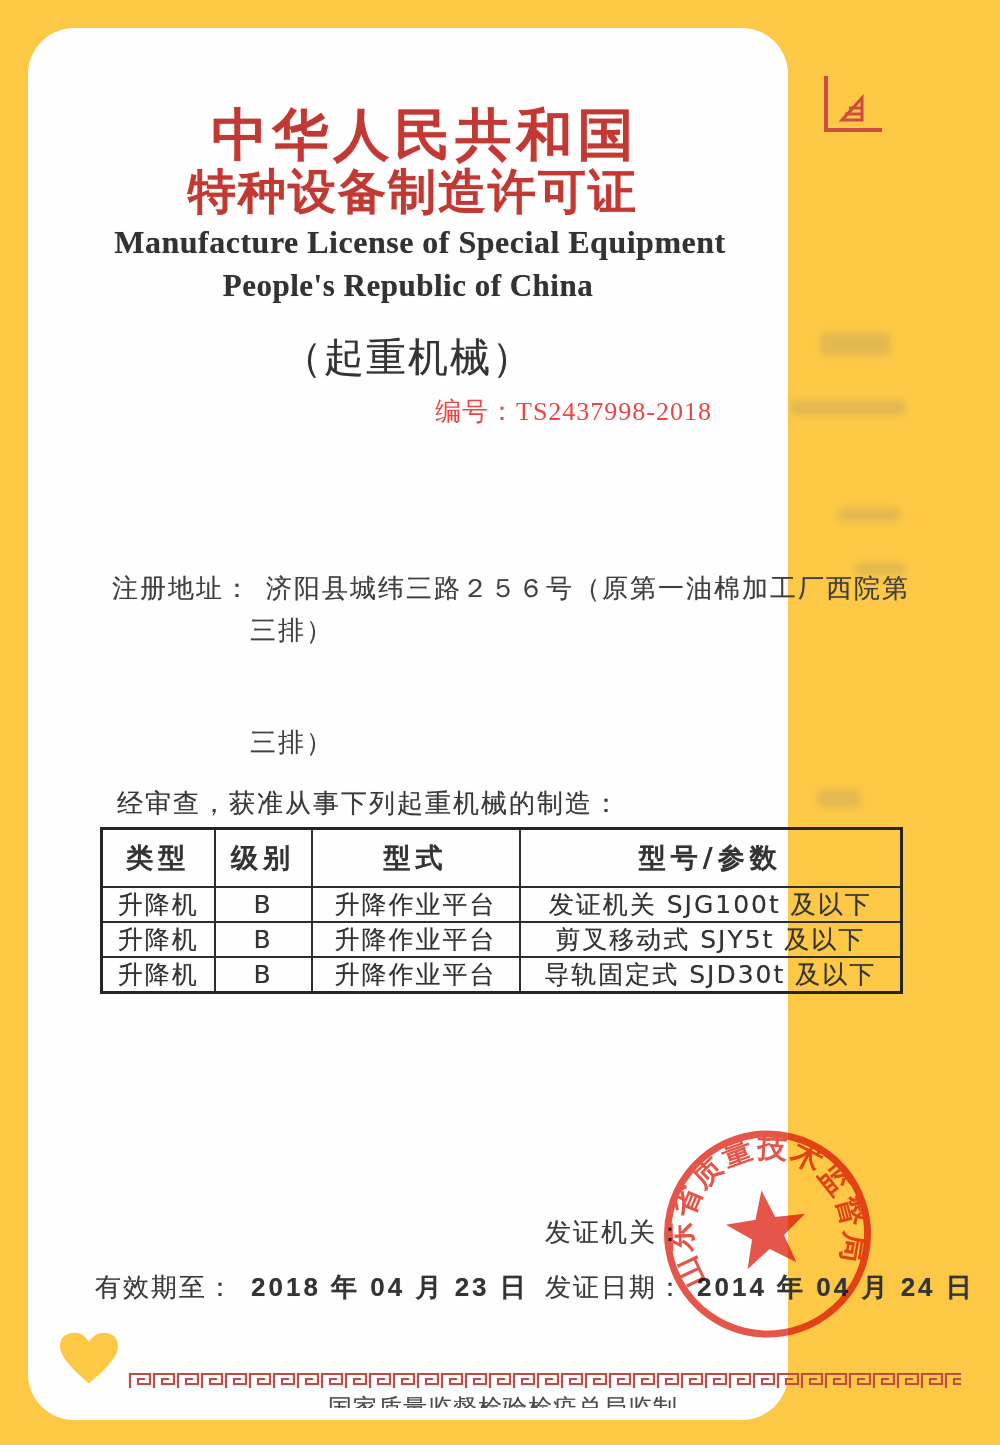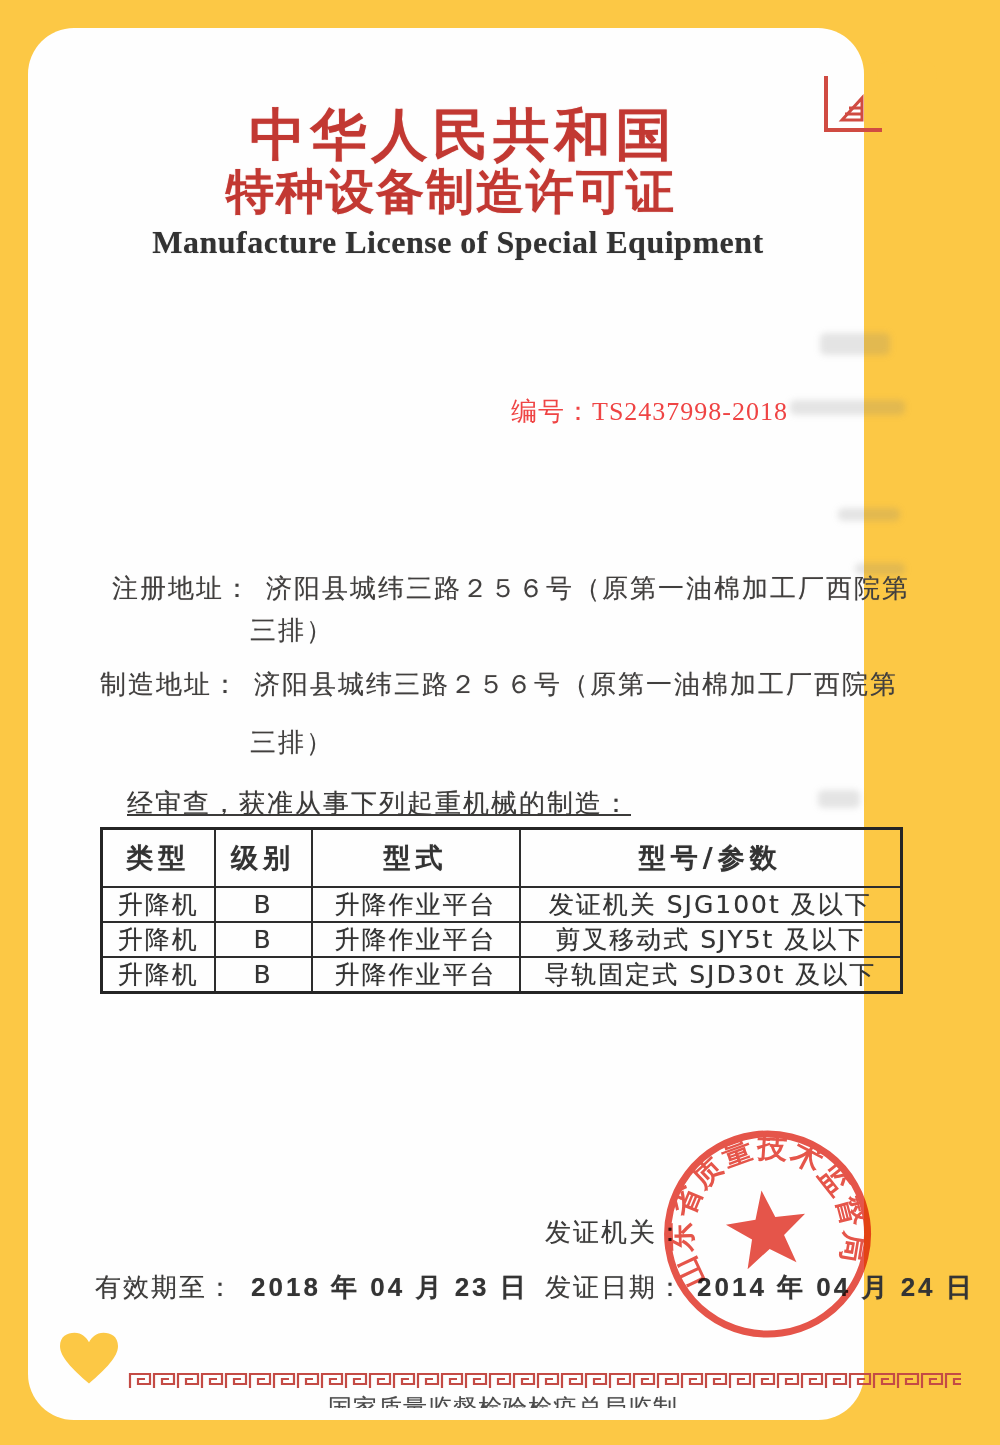--- a/index.html
+++ b/index.html
@@ -1,20 +1,20 @@
 <!DOCTYPE html>
 <html><head>
 <meta charset="utf-8">
 <style>
   * { margin:0; padding:0; box-sizing:border-box; }
   html,body { width:1000px; height:1445px; }
   body { font-family:"DejaVu Sans", sans-serif; position:relative; background:#fcc845; overflow:hidden; }
 
   .card {
-    position:absolute; left:28px; top:28px; width:836px; height:1392px;
+    position:absolute; left:28px; top:28px; width:760px; height:1392px;
     background:#fefefe; border-radius:46px;
   }
   .abs { position:absolute; }
 
   
   .heart-svg { position:absolute; }
 
   
   .title-cn {
     left:0; right:0; text-align:center; color:#c23832; font-weight:bold;
@@ -87,31 +87,30 @@
 
   <svg class="abs" style="left:790px; top:42px;" width="72" height="68" viewBox="0 0 72 68">
     <path d="M8,6 V60 H64" fill="none" stroke="#d04b42" stroke-width="4"></path>
     <path d="M24,50 L44,28 L44,50 Z" fill="none" stroke="#d04b42" stroke-width="3"></path>
     <path d="M31,38 H44 M27,44 H44" fill="none" stroke="#d04b42" stroke-width="3"></path>
   </svg>
 
   <div class="abs title-cn title-cn1">中华人民共和国</div>
   <div class="abs title-cn title-cn2">特种设备制造许可证</div>
   <div class="abs title-en title-en1">Manufacture License of Special Equipment</div>
+  <div class="abs title-en title-en2">People's Republic of China</div>
+  <div class="abs category-line">（起重机械）</div>
   <div class="abs serial-line">编号：TS2437998-2018</div>
 
   <div class="abs field-line" style="left:84px; top:527px;margin-top:16px;">
     <span class="lbl">注册地址：</span><span>济阳县城纬三路２５６号（原第一油棉加工厂西院第</span>
   </div>
   <div class="abs field-line" style="left:222px; top:585px;">三排）</div>
-  <div class="abs field-line" style="left:72px; top:639px;">
-    <span class="lbl">制造地址：</span><span>济阳县城纬三路２５６号（原第一油棉加工厂西院第</span>
-  </div>
   <div class="abs field-line" style="left:222px; top:697px;">三排）</div>
-  <div class="abs note-line" style="left:99px; top:758px;text-decoration:underline;">经审查，获准从事下列起重机械的制造：</div>
+  <div class="abs note-line" style="left:89px; top:758px;">经审查，获准从事下列起重机械的制造：</div>
 
   <table class="equip">
     <colgroup>
       <col class="col-type">
         <col class="col-grade">
         <col class="col-form">
         <col class="col-model">
     </colgroup>
     <thead>
       <tr id="equip-head-row">

